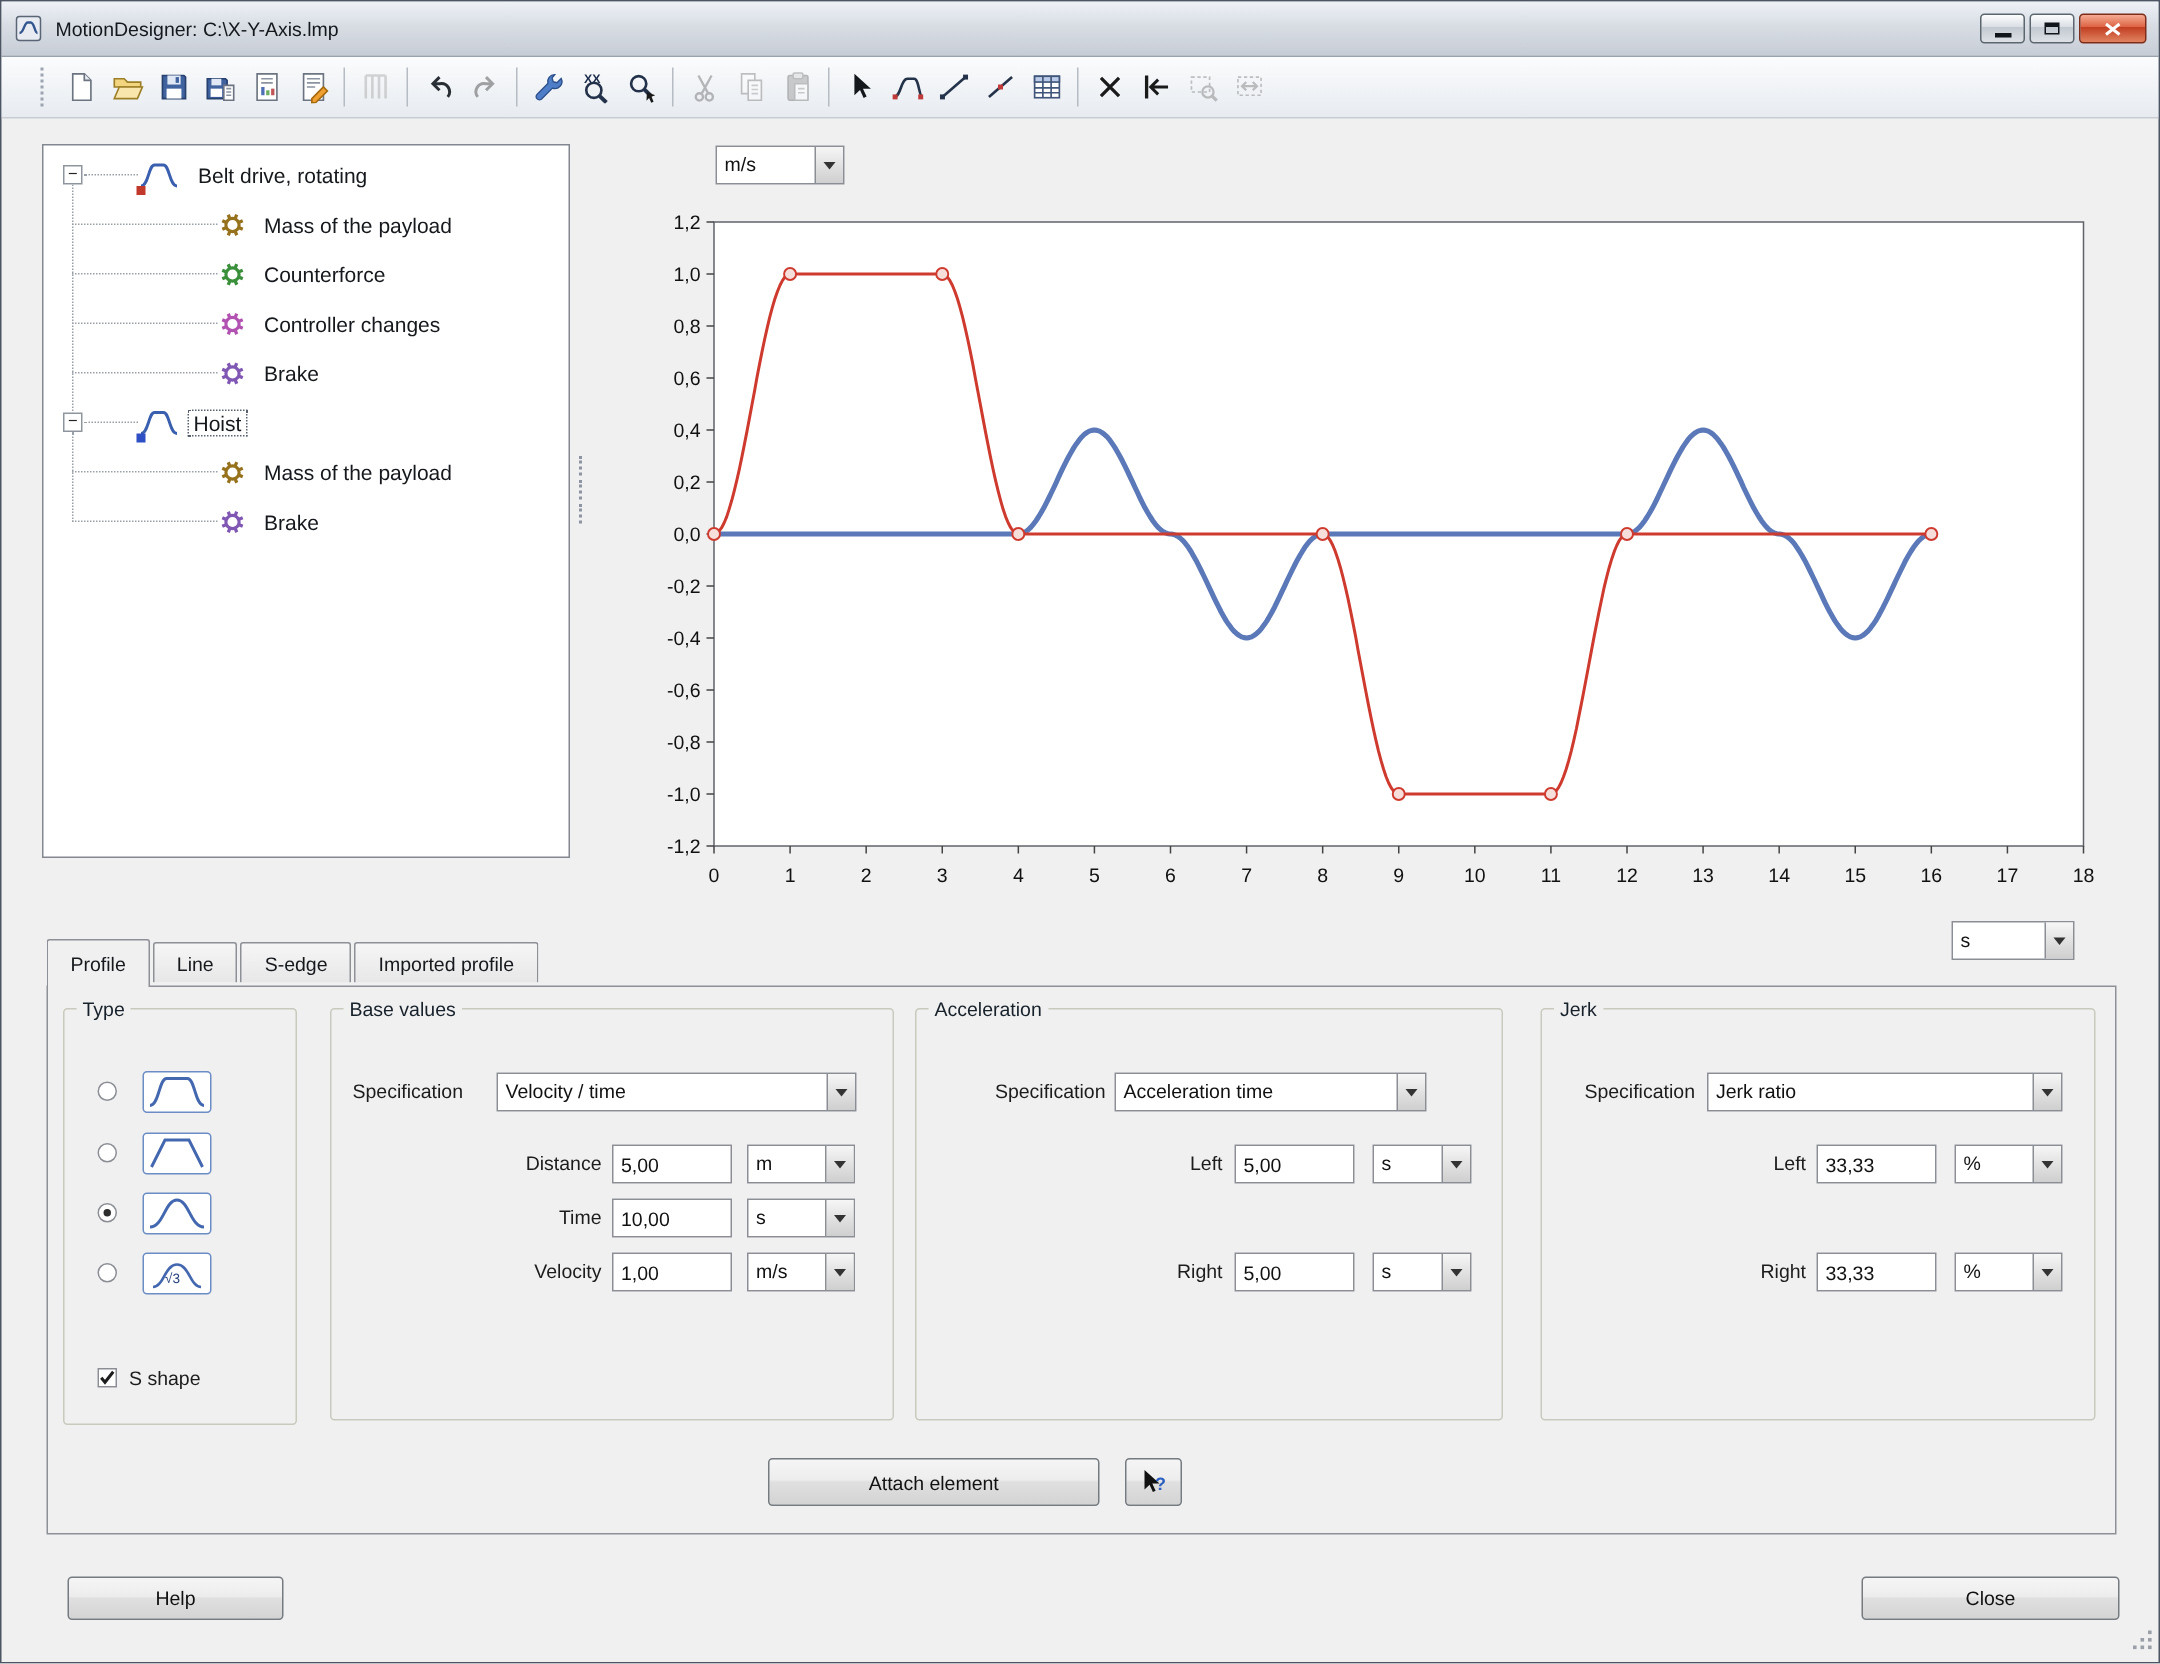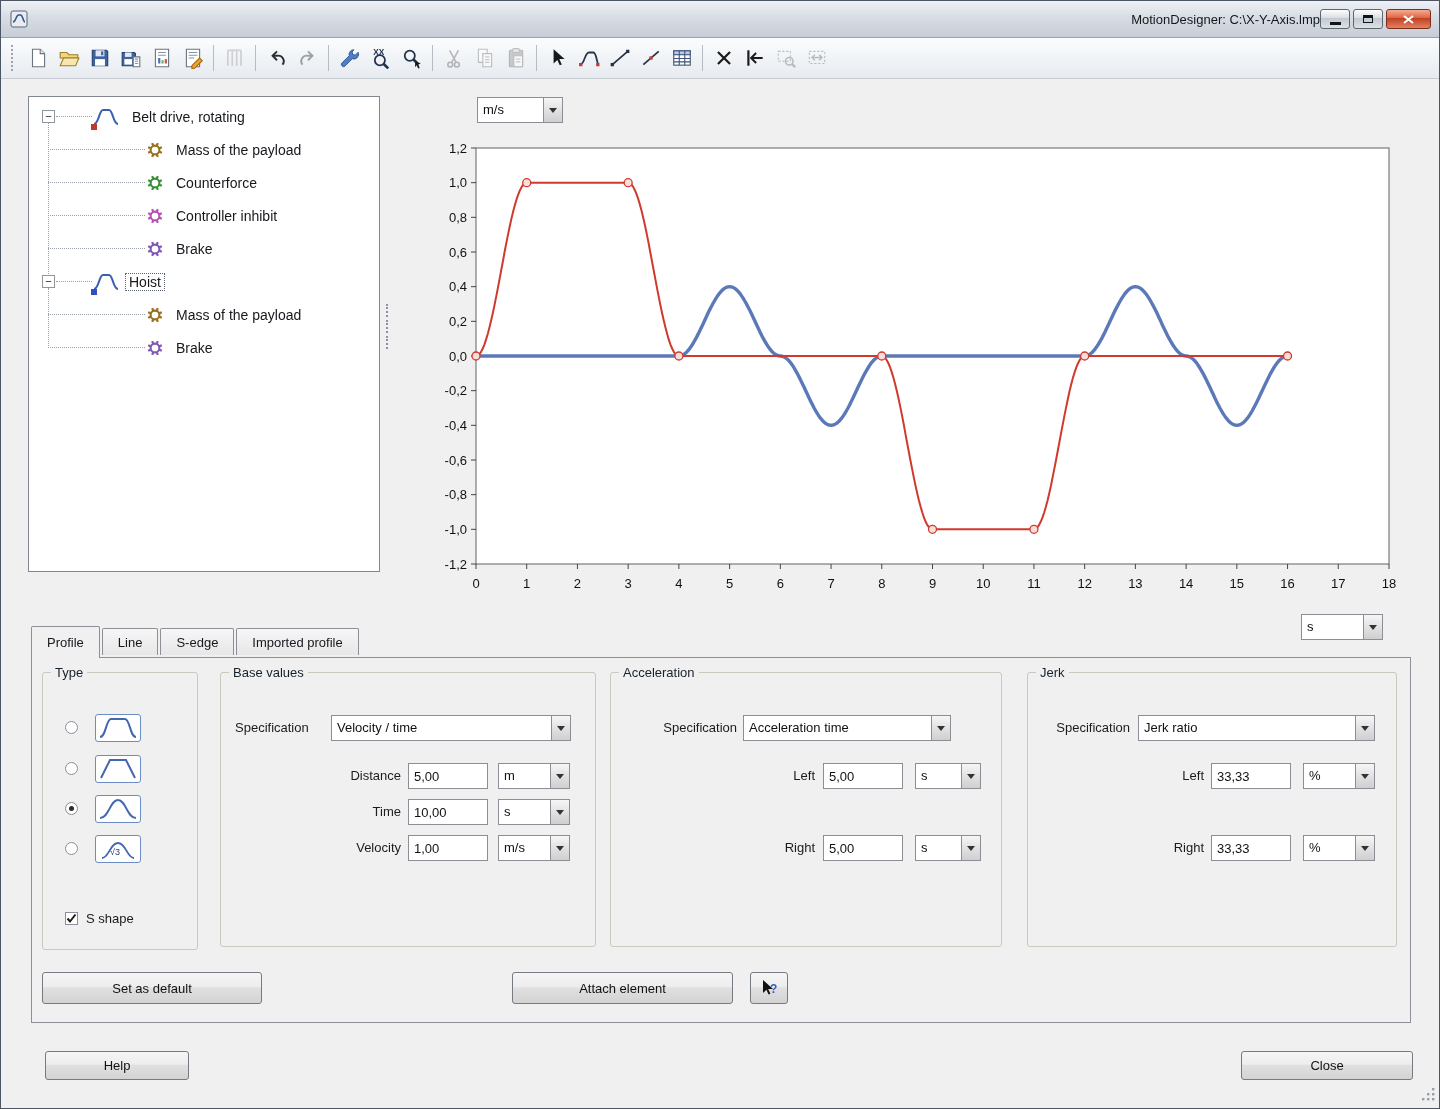--- a/index.html
+++ b/index.html
@@ -3,36 +3,36 @@
 <meta charset="utf-8">
 <style>
   * { box-sizing: border-box; }
   html,body { margin:0; padding:0; }
   body { font-family:"Liberation Sans", sans-serif; background:#d8d8d8; }
   .window { position:relative; width:1440px; height:1109px; background:#f0f0f0; border:1px solid #4b5563; overflow:hidden; }
 
   
   .titlebar { position:absolute; left:0; top:0; width:100%; height:37px;
     background:linear-gradient(#eef2f7,#d8dde4 45%,#c7cdd6); border-bottom:1px solid #9aa2ad;
-    display:flex; align-items:center; padding:0 8px;text-align:right; }
+    display:flex; align-items:center; padding:0 8px; }
   .app-icon { width:20px; height:20px; margin-right:8px; display:flex; align-items:center; justify-content:center; }
   .title-text { font-size:13px; color:#14181d; flex:1; white-space:nowrap; }
   .win-controls { display:flex; gap:3px; }
   .winbtn { height:20px; border:1px solid #5c666f; border-radius:3px; padding:0;
     background:linear-gradient(#fdfdfd,#d9dee4 45%,#c3c9d1 46%,#dde1e6);
     display:flex; align-items:center; justify-content:center; cursor:default; }
   .winbtn.min,.winbtn.max { width:30px; }
   .winbtn.close { width:45px; background:linear-gradient(#f4ab92,#dd6242 45%,#c23f23 46%,#e0835f); border-color:#7e2d1a; }
   .glyph-min { width:11px; height:3px; background:#10151c; margin-top:9px; }
   .glyph-max { width:10px; height:8px; border:1px solid #10151c; border-top-width:3px; }
 
   
   .toolbar { position:absolute; left:0; top:37px; width:100%; height:41px;
     background:linear-gradient(#fbfcfd,#e7ebf0); border-bottom:1px solid #c8cdd4;
-    display:flex; align-items:center; padding-left:8px; }
+    display:flex; align-items:center; padding-left:24px; }
   .tb-grip { width:4px; height:26px; border-left:2px dotted #9ba4b0; margin:0 7px 0 2px; }
   .tb-btn { width:29px; height:29px; border:0; background:transparent; padding:0; margin:0 1px;
     display:flex; align-items:center; justify-content:center; cursor:default; }
   .tb-btn.disabled { opacity:.42; filter:grayscale(1); }
   .tb-sep { width:1px; height:26px; background:#b6bcc4; margin:0 5px; }
 
   
   .tree-panel { position:absolute; left:27px; top:95px; width:352px; height:476px;
     background:#fff; border:1px solid #828790; overflow:hidden; }
   .tree-view { position:absolute; inset:0; padding-top:3px; }
@@ -317,21 +317,21 @@
               <circle cx="8" cy="8" r="4.4" fill="none" stroke="#3a8f3a" stroke-width="2.1"></circle>
               <path d="M12.25 9.75L14.84 10.81 M9.77 12.25L10.85 14.83 M6.25 12.25L5.19 14.84 M3.75 9.77L1.17 10.85 M3.75 6.25L1.16 5.19 M6.23 3.75L5.15 1.17 M9.75 3.75L10.81 1.16 M12.25 6.23L14.83 5.15" stroke="#3a8f3a" stroke-width="2.2" fill="none"></path>
             </svg></span>
           <span class="tree-label">Counterforce</span>
         </div>
         <div class="tree-row lvl1">
           <span class="gear"><svg width="16" height="16" viewBox="0 0 16 16">
               <circle cx="8" cy="8" r="4.4" fill="none" stroke="#b253b2" stroke-width="2.1"></circle>
               <path d="M12.25 9.75L14.84 10.81 M9.77 12.25L10.85 14.83 M6.25 12.25L5.19 14.84 M3.75 9.77L1.17 10.85 M3.75 6.25L1.16 5.19 M6.23 3.75L5.15 1.17 M9.75 3.75L10.81 1.16 M12.25 6.23L14.83 5.15" stroke="#b253b2" stroke-width="2.2" fill="none"></path>
             </svg></span>
-          <span class="tree-label">Controller inhibit</span>
+          <span class="tree-label">Controller changes</span>
         </div>
         <div class="tree-row lvl1">
           <span class="gear"><svg width="16" height="16" viewBox="0 0 16 16">
               <circle cx="8" cy="8" r="4.4" fill="none" stroke="#8058b4" stroke-width="2.1"></circle>
               <path d="M12.25 9.75L14.84 10.81 M9.77 12.25L10.85 14.83 M6.25 12.25L5.19 14.84 M3.75 9.77L1.17 10.85 M3.75 6.25L1.16 5.19 M6.23 3.75L5.15 1.17 M9.75 3.75L10.81 1.16 M12.25 6.23L14.83 5.15" stroke="#8058b4" stroke-width="2.2" fill="none"></path>
             </svg></span>
           <span class="tree-label">Brake</span>
         </div>
         <div class="tree-row lvl0">
           <span class="expander">−</span>
@@ -611,21 +611,20 @@
       <span class="lbl r" style="left:14px;top:167px;width:162px">Right</span>
       <input class="textbox" style="left: 183px; top: 162px; width: 80px;" value="33,33">
       <div class="combo" style="left:275px;top:162px;width:72px">
         <span class="val">%</span>
         <span class="cbtn">
             <span class="arr"></span>
           </span>
       </div>
     </div>
 
-    <button class="btn" style="left:10px;top:314px;width:220px;height:32px">Set as default</button>
     <button class="btn" style="left:480px;top:314px;width:221px;height:32px">Attach element</button>
     <button class="btn" style="left:718px;top:314px;width:38px;height:32px">
       <svg width="20" height="20" viewBox="0 0 20 20">
           <path d="M4 2v13l3.4-3.2 2.2 4.8 1.8-.8-2.2-4.8H14z" fill="#111"></path>
           <text x="11" y="15" font-size="12" font-weight="bold" fill="#2b5fc0">?</text>
         </svg>
     </button>
   </div>
 
   <button class="btn" style="left:44px;top:1050px;width:144px;height:29px">Help</button>

